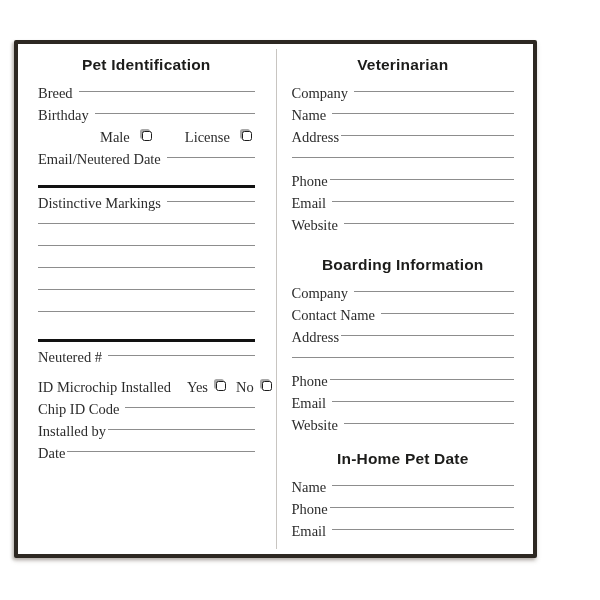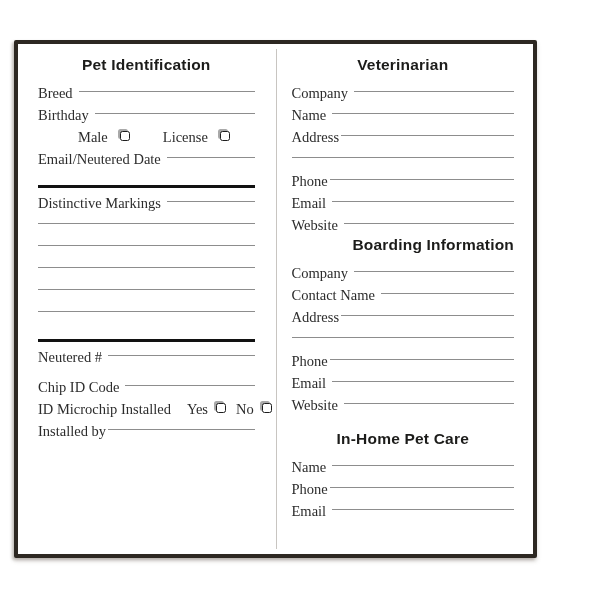--- a/index.html
+++ b/index.html
@@ -14,35 +14,35 @@
 
   .col{box-sizing:border-box;display:flex;flex-direction:column;}
   .col-left{width:50%;padding:12px 21px 0 20px;}
   .col-right{width:50%;padding:12px 19px 0 15px;}
   .vdivider{width:1px;background:#c8c5c1;margin:5px 0;}
 
   .col-title{text-align:center;height:18px;line-height:18px;
              font-family:"Liberation Sans","DejaVu Sans",sans-serif;
              font-weight:700;font-size:15.5px;color:#1c1c1a;
              letter-spacing:.2px;margin-bottom:8px;flex:none;}
-  .mt14{margin-top:14px;} .mt16{margin-top:0;text-align:right;}
+  .mt14{margin-top:14px;} .mt16{margin-top:20px;}
 
   .row{display:flex;align-items:center;height:22px;flex:none;}
   .lbl{font-size:14.5px;line-height:17px;color:#2c2c2c;white-space:nowrap;
        padding-right:6px;}
   .lbl.tight{padding-right:2px;}
   .wline{flex:1;border-bottom:1.3px solid #8d8d8d;margin-bottom:3px;min-width:10px;}
 
   .thick-divider{border-top:3px solid #121212;margin:15px 0 4px 0;flex:none;}
   .gap8{height:8px;flex:none;}
 
   .cbx{display:inline-block;width:10px;height:10px;box-sizing:border-box;
        border:1.6px solid #1d1d1d;border-radius:2.5px;background:#fff;
        box-shadow:-2px -2px 0 #a9a9a9;margin:0 0 3px 6px;flex:none;}
-  .indent{margin-left:40px;} .gap33{width:33px;flex:none;}
+  .indent{margin-left:62px;} .gap33{width:33px;flex:none;}
   .gap10{width:10px;flex:none;}
 </style>
 </head>
 <body>
 
 <div class="card">
 
   <div class="col col-left">
     <div class="col-title">Pet Identification</div>
 
@@ -91,36 +91,40 @@
     <div class="thick-divider"></div>
 
     <div class="row">
       <span class="lbl">Neutered #</span>
       <span class="wline"></span>
     </div>
 
     <div class="gap8"></div>
 
     <div class="row">
-      <span class="lbl">Chip ID Code</span>
-      <span class="wline"></span>
-    </div>
-    <div class="row">
       <span class="lbl">ID Microchip Installed</span>
       <span class="gap10"></span>
       <span class="lbl tight">Yes</span>
       <span class="cbx"></span>
       <span class="gap10"></span>
       <span class="lbl tight">No</span>
       <span class="cbx"></span>
     </div>
     <div class="row">
+      <span class="lbl">Chip ID Code</span>
+      <span class="wline"></span>
+    </div>
+    <div class="row">
       <span class="lbl tight">Installed by</span>
       <span class="wline"></span>
     </div>
+    <div class="row">
+      <span class="lbl tight">Date</span>
+      <span class="wline"></span>
+    </div>
   </div>
 
   <div class="vdivider"></div>
 
   <div class="col col-right">
 
     <div class="col-title">Veterinarian</div>
 
     <div class="row">
       <span class="lbl">Company</span>
@@ -173,21 +177,21 @@
     </div>
     <div class="row">
       <span class="lbl">Email</span>
       <span class="wline"></span>
     </div>
     <div class="row">
       <span class="lbl">Website</span>
       <span class="wline"></span>
     </div>
 
-    <div class="col-title mt14">In-Home Pet Care</div>
+    <div class="col-title mt14">In-Home Pet Date</div>
 
     <div class="row">
       <span class="lbl">Name</span>
       <span class="wline"></span>
     </div>
     <div class="row">
       <span class="lbl tight">Phone</span>
       <span class="wline"></span>
     </div>
     <div class="row">

